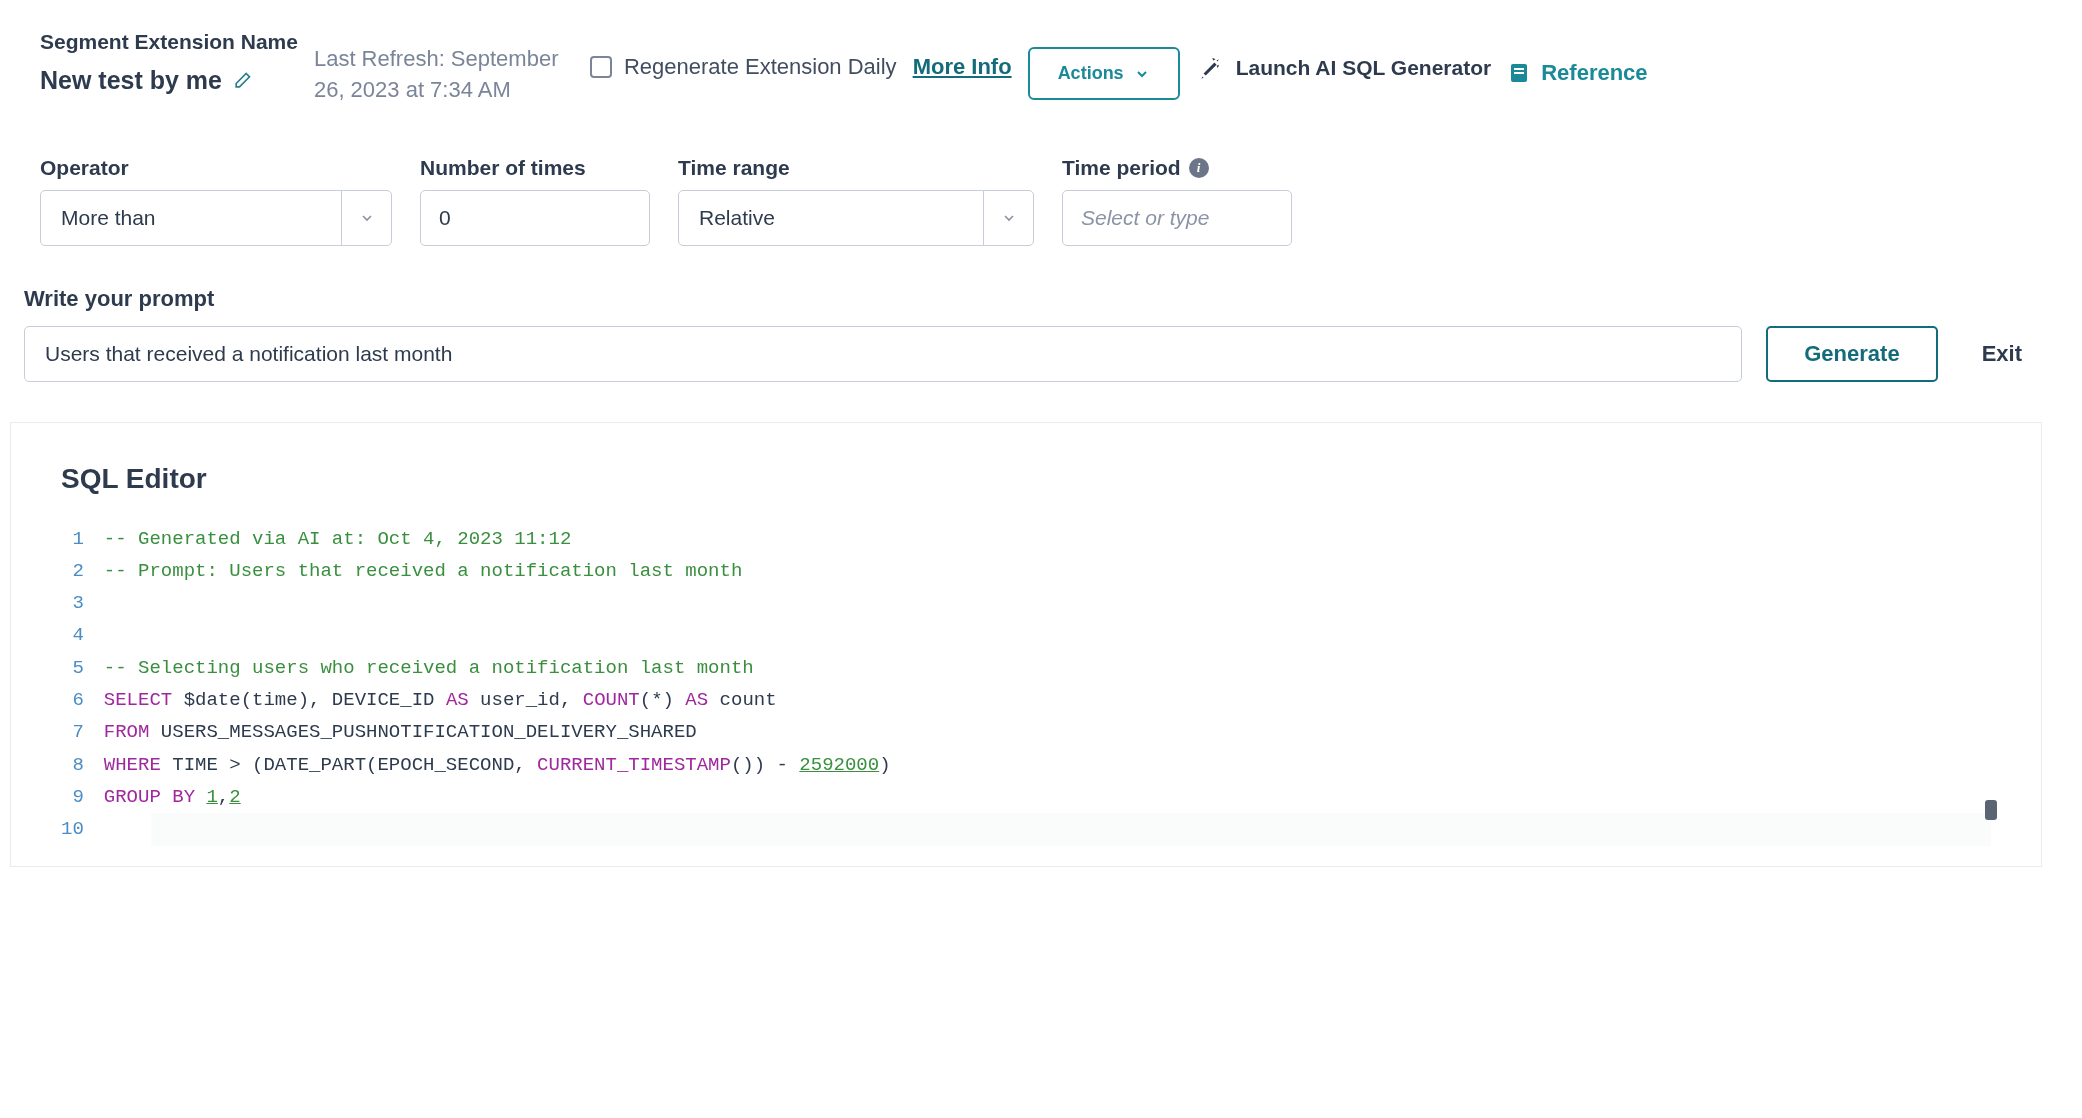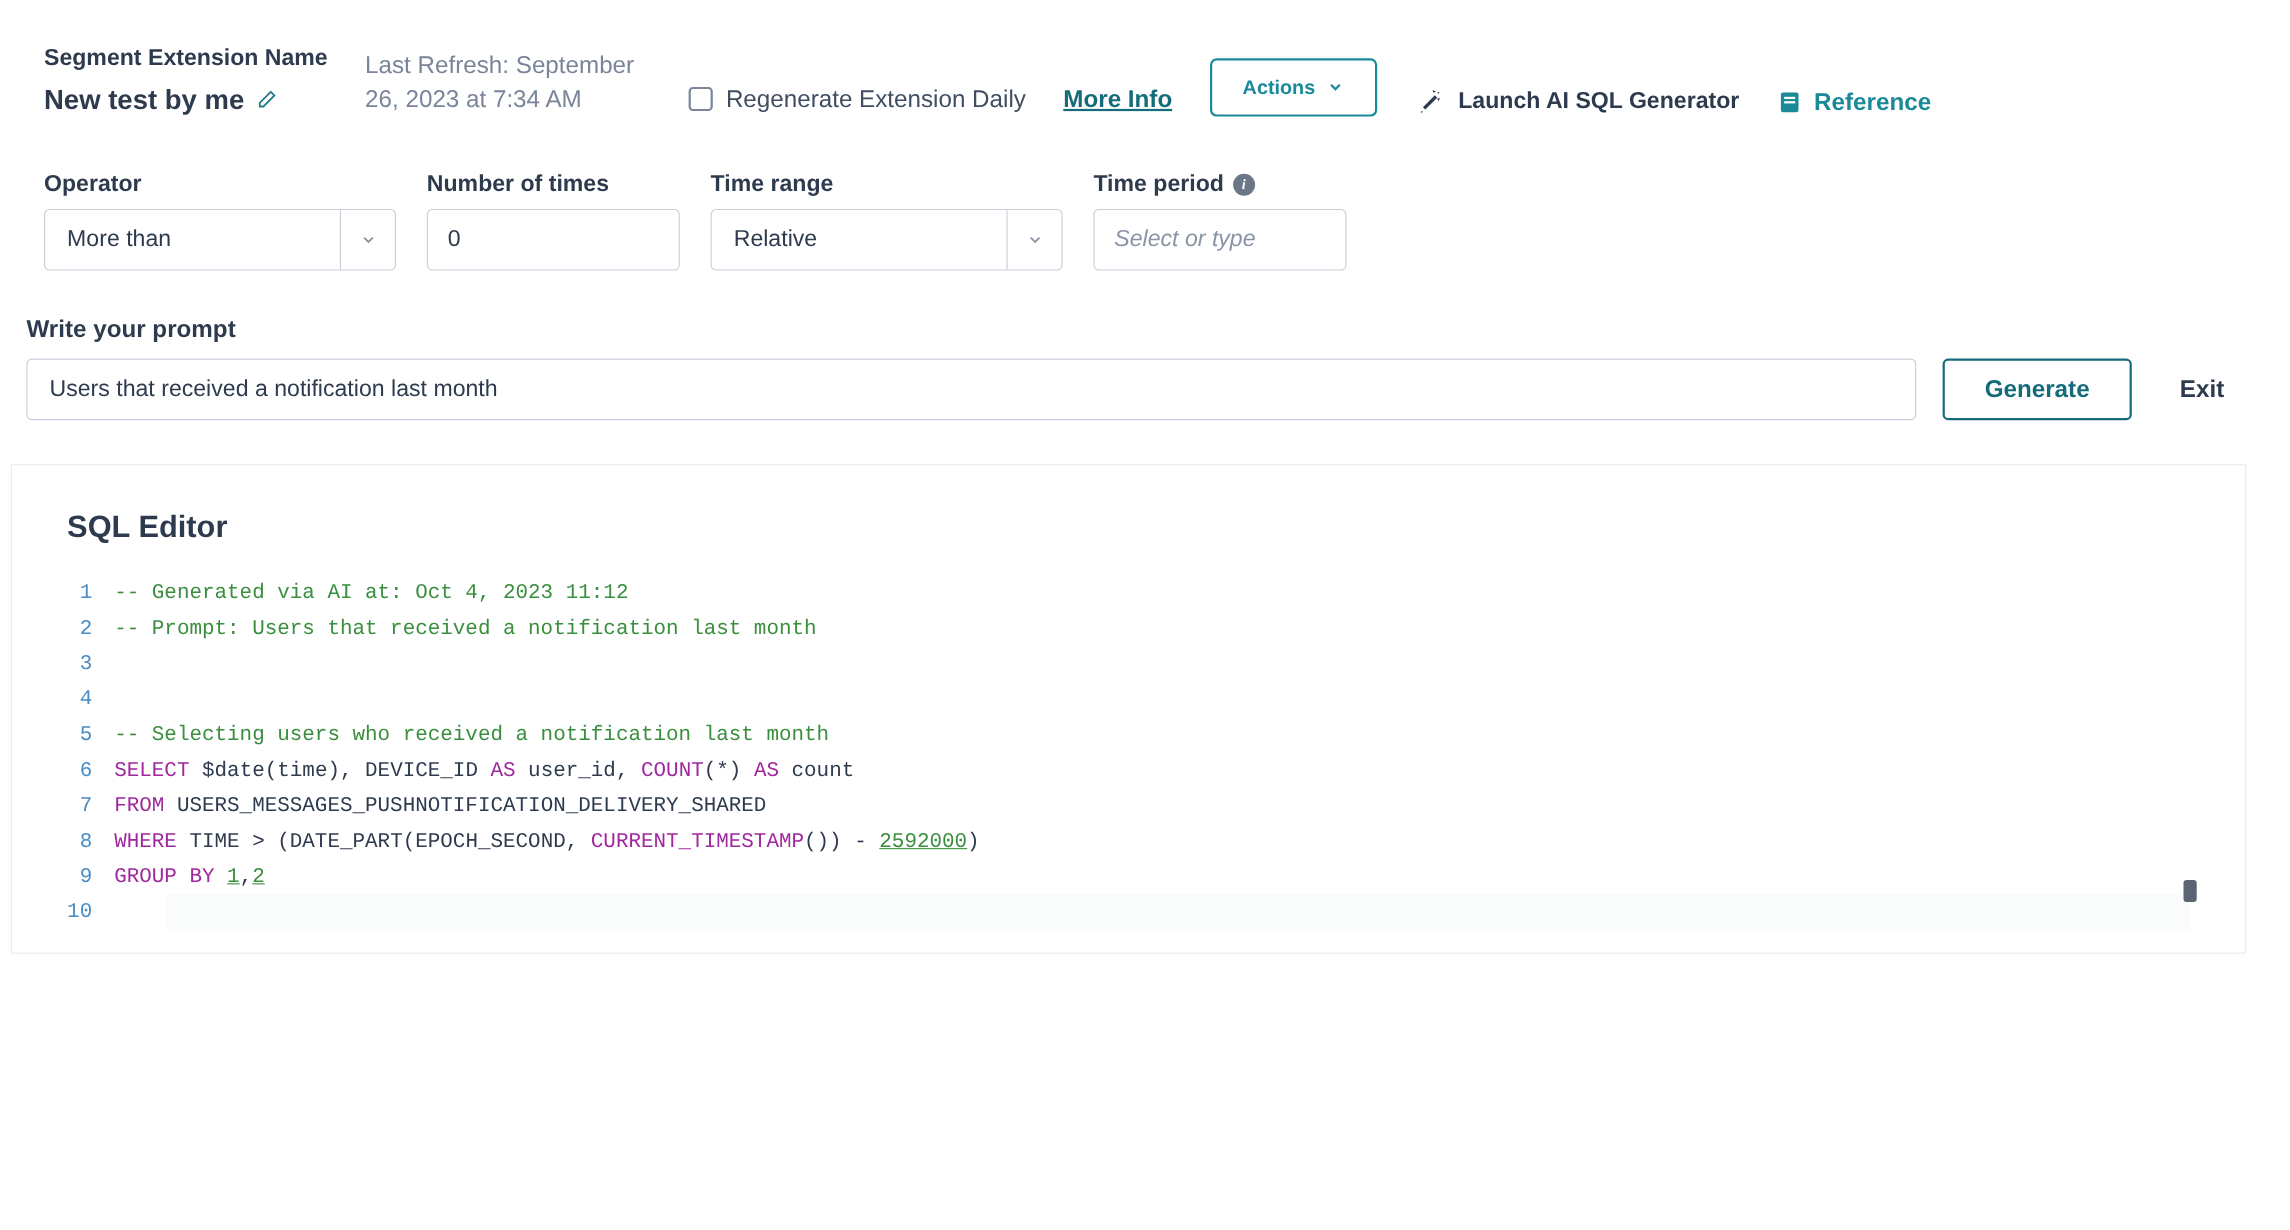--- a/index.html
+++ b/index.html
@@ -5,22 +5,22 @@
 * { box-sizing: border-box; margin: 0; padding: 0; }
 body {
   font-family: -apple-system, BlinkMacSystemFont, "Segoe UI", Helvetica, Arial, sans-serif;
   background: #fff;
   color: #2e3b4e;
   font-size: 19px;
   padding: 20px 40px;
 }
 .header-row {
   display: flex;
-  align-items: flex-end;
-  gap: 34px;
+  align-items: center;
+  gap: 16px;
   margin-bottom: 50px;
 }
 .title-block { flex-shrink: 0; }
 .seg-name-label {
   font-weight: 700;
   color: #2e3b4e;
   font-size: 21px;
   margin-bottom: 12px;
 }
 .seg-name-row {
@@ -181,23 +181,23 @@
   height: 100%;
   padding: 0 18px;
   font-size: 21px;
   color: #2e3b4e;
   background: transparent;
 }
 .input-box input::placeholder {
   color: #8a94a6;
   font-style: italic;
 }
-.w-op { width: 320px; }
+.w-op { width: 352px; }
 .w-num { width: 230px; }
-.w-tr { width: 320px; }
+.w-tr { width: 356px; }
 .w-tp { width: 230px; }
 .prompt-label {
   font-weight: 700;
   font-size: 22px;
   color: #2e3b4e;
   margin-bottom: 14px;
   margin-left: -16px;
 }
 .prompt-row {
   display: flex;

